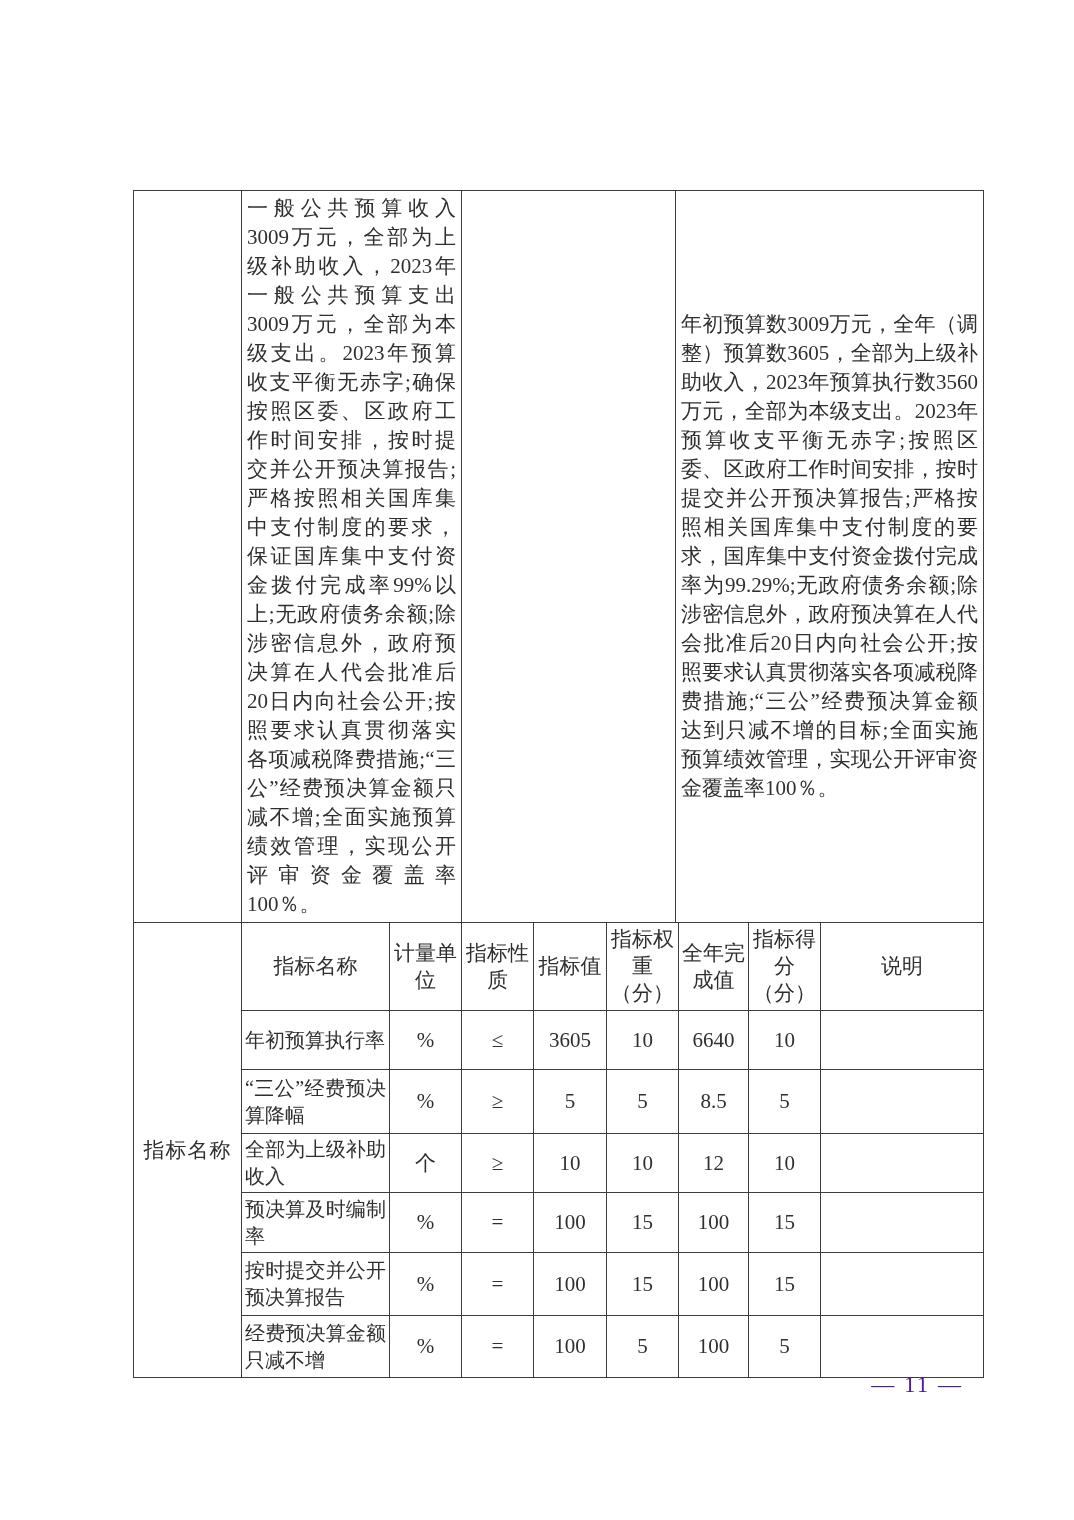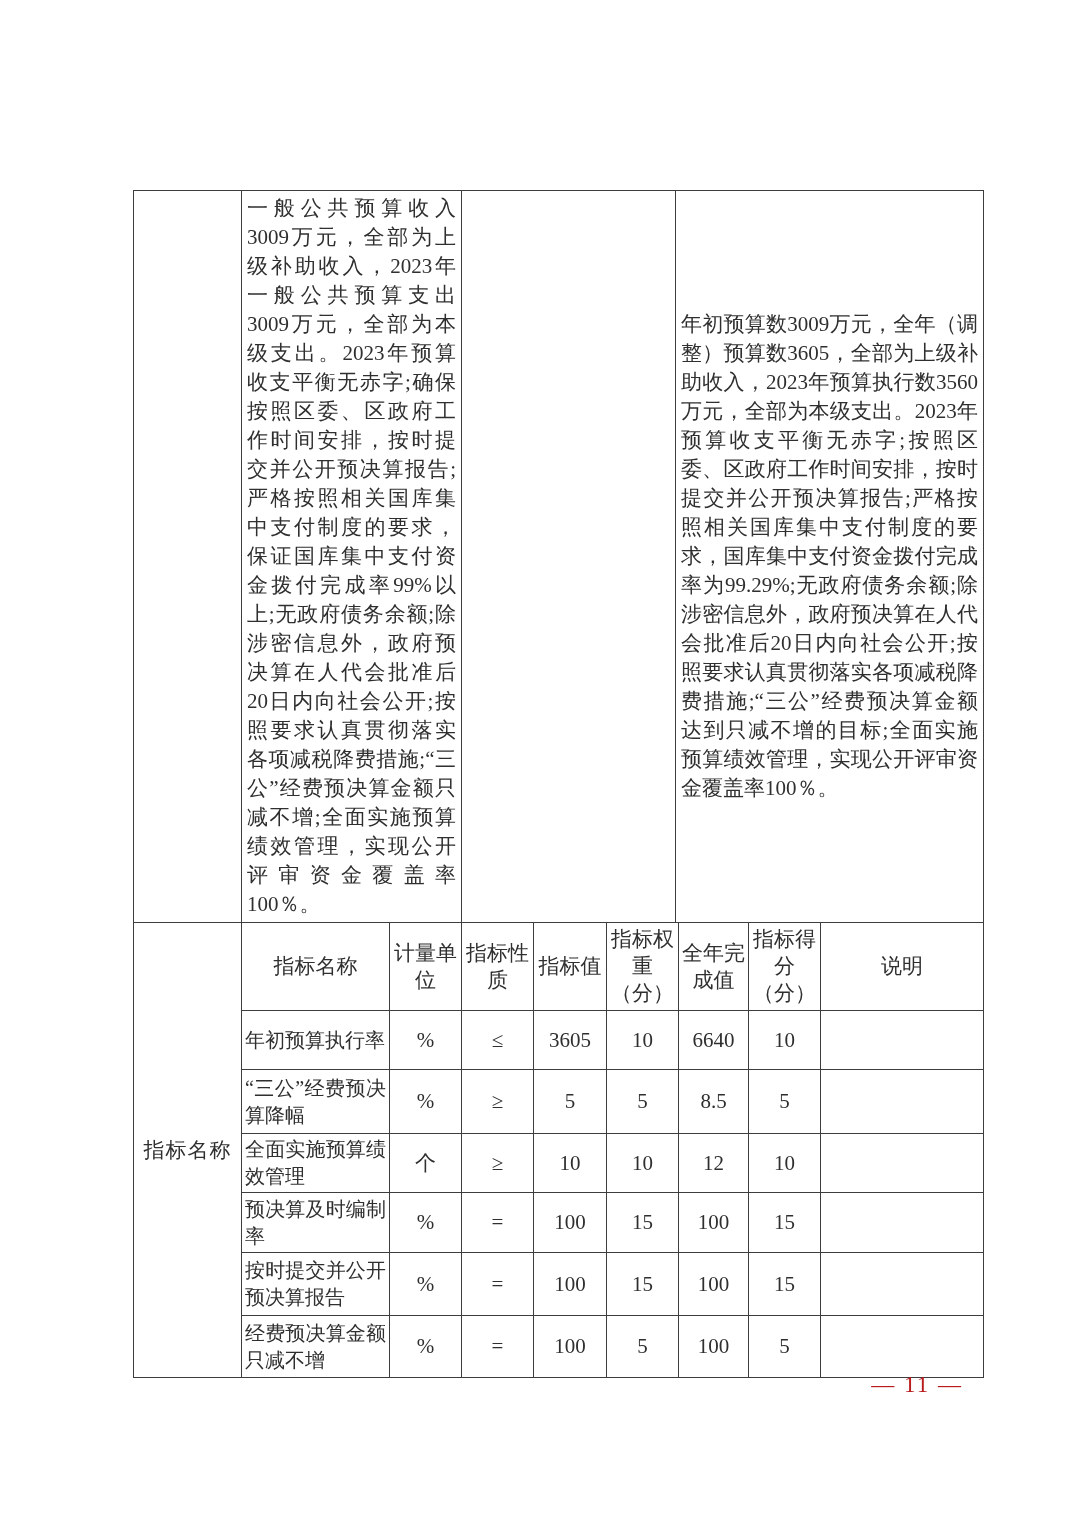--- a/index.html
+++ b/index.html
@@ -59,21 +59,21 @@
   .ind-table td.section-label-cell {
     font-size: 21px;
     letter-spacing: 1px;
   }
   .page-number {
     position: absolute;
     top: 1372px;
     right: 111px;
     font-size: 23px;
     letter-spacing: 2px;
-    color: #b91c1c;
+    color: #4c1d95;
     white-space: nowrap;
   }
 </style>
 </head>
 <body>
 
 <div class="table-wrap">
 
   <table class="top-table">
     <colgroup>
@@ -137,21 +137,21 @@
       <td class="name-cell">“三公”经费预决算降幅</td>
       <td>%</td>
       <td>≥</td>
       <td>5</td>
       <td>5</td>
       <td>8.5</td>
       <td>5</td>
       <td></td>
     </tr>
     <tr style="height:59px">
-      <td class="name-cell">全面实施预算绩效管理</td>
+      <td class="name-cell">全部为上级补助收入</td>
       <td>个</td>
       <td>≥</td>
       <td>10</td>
       <td>10</td>
       <td>12</td>
       <td>10</td>
       <td></td>
     </tr>
     <tr style="height:60px">
       <td class="name-cell">预决算及时编制率</td>

